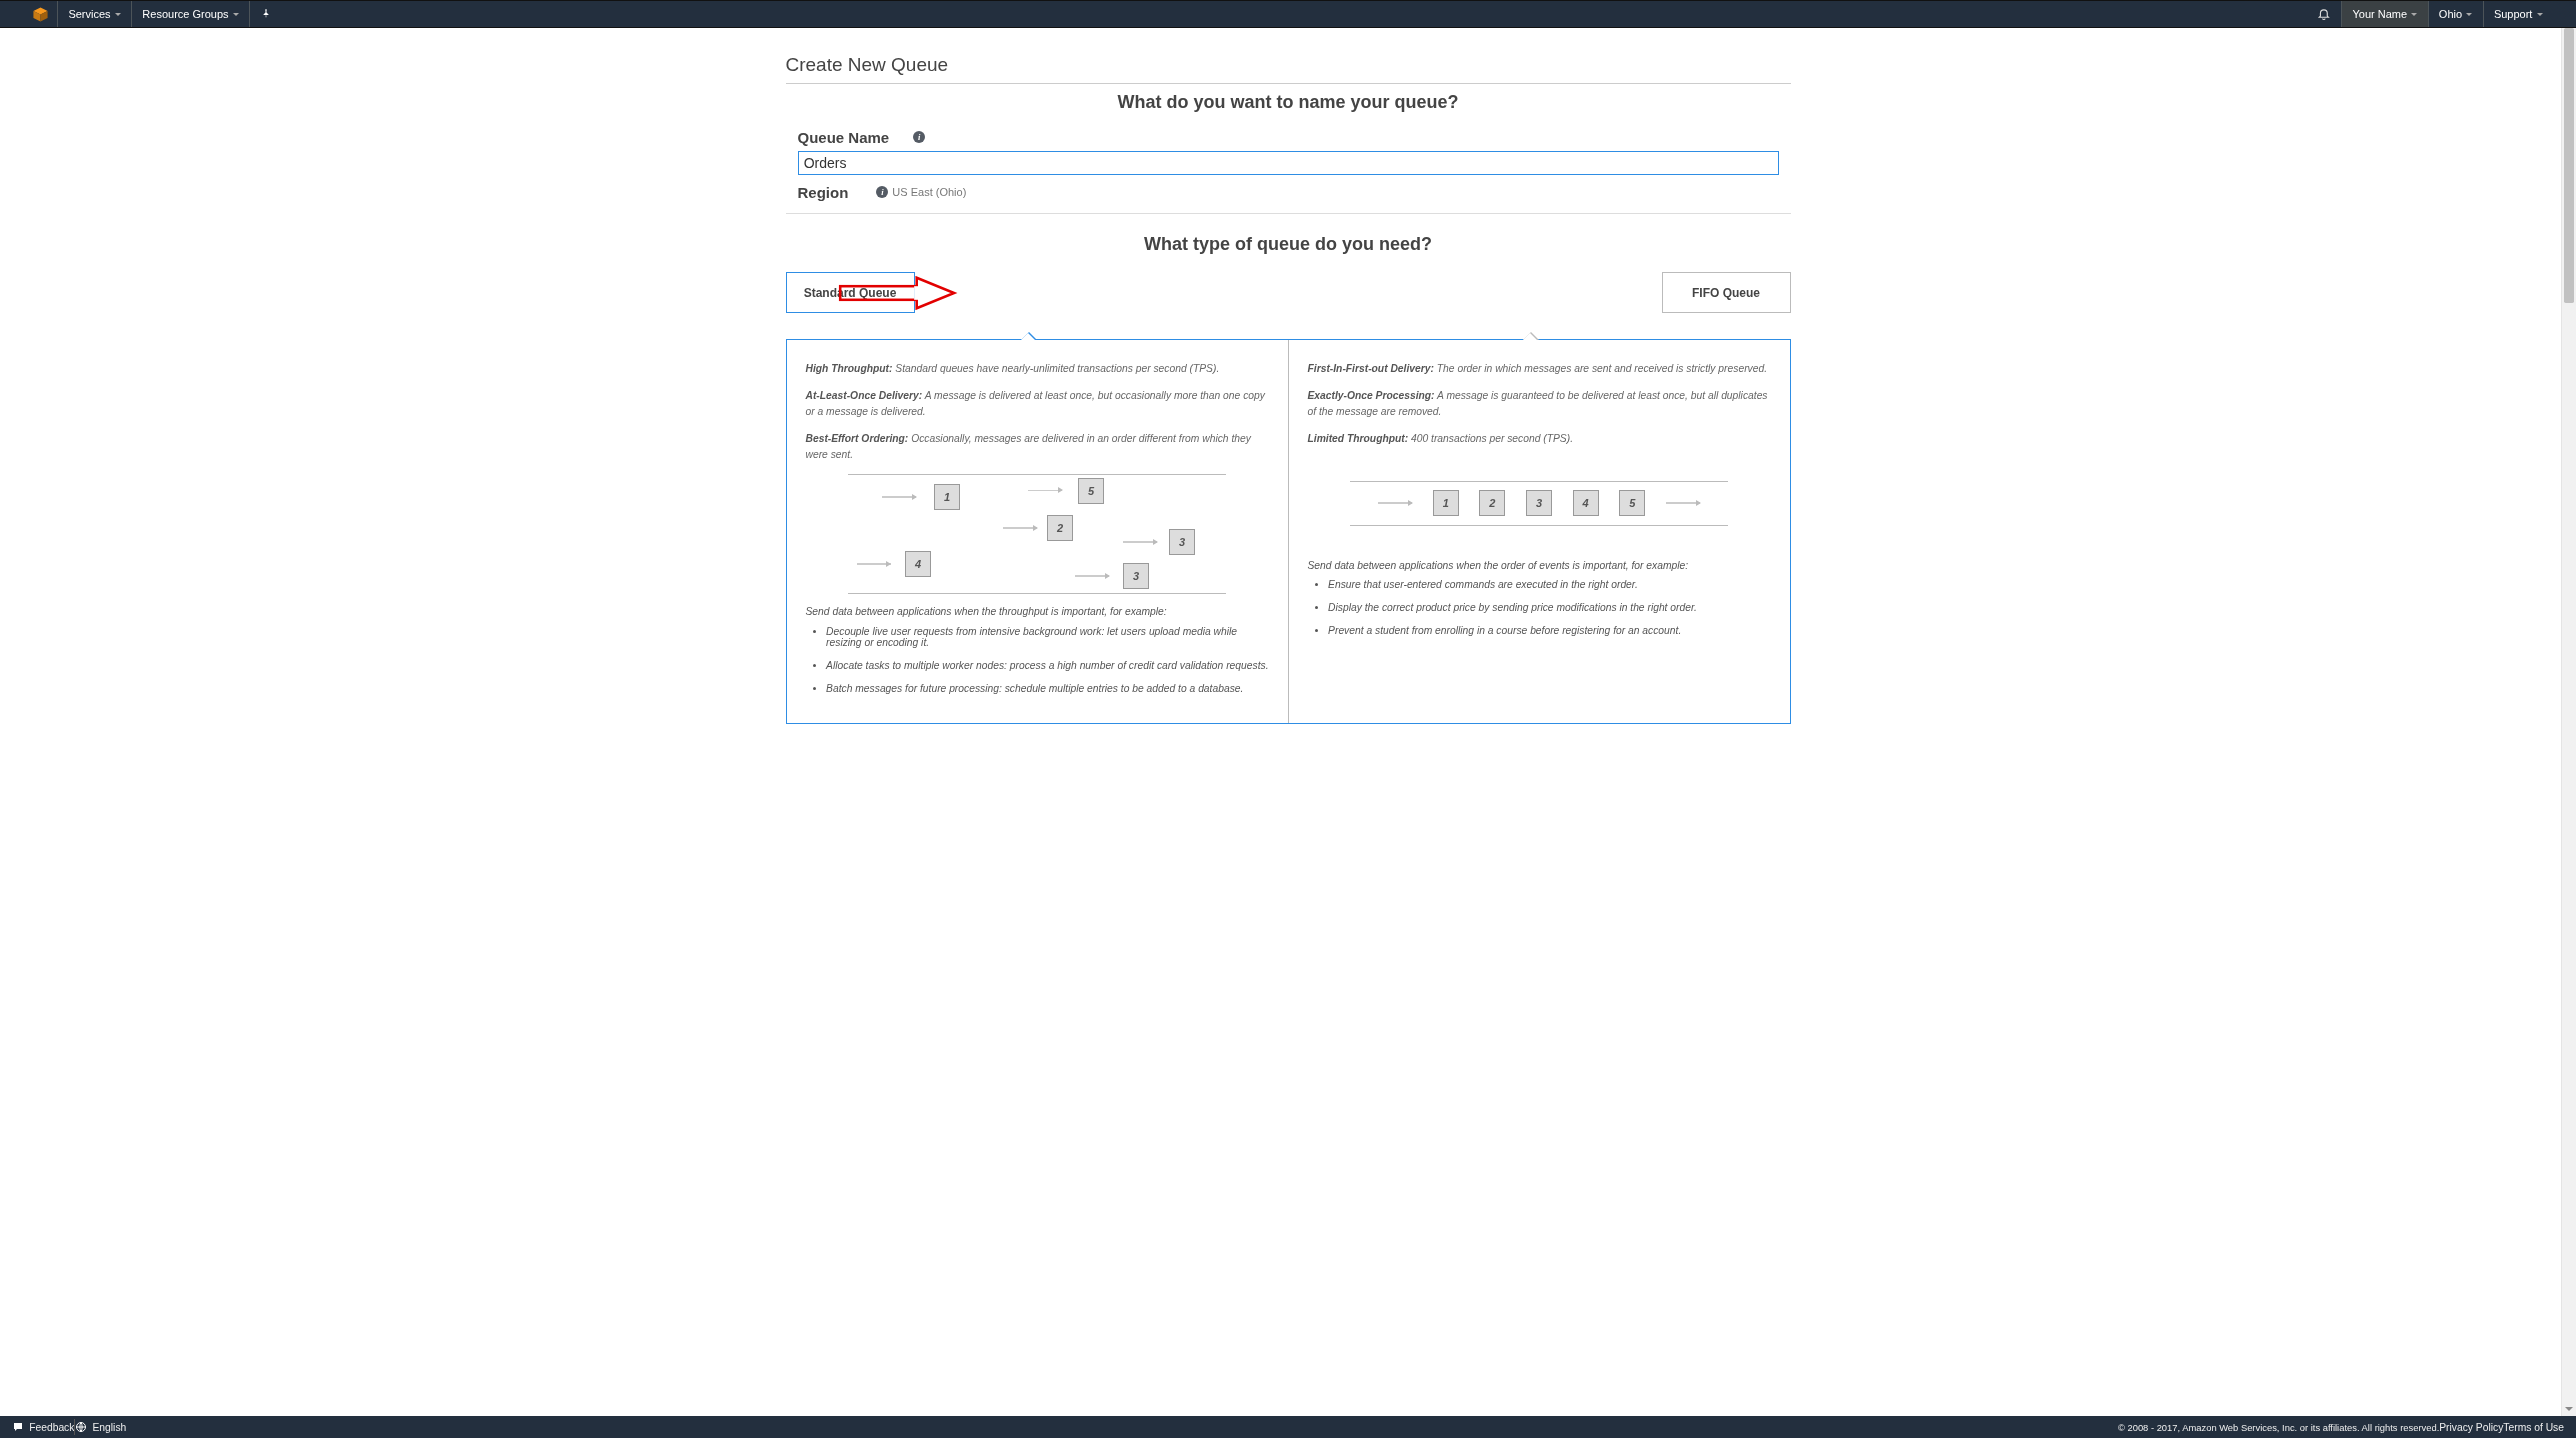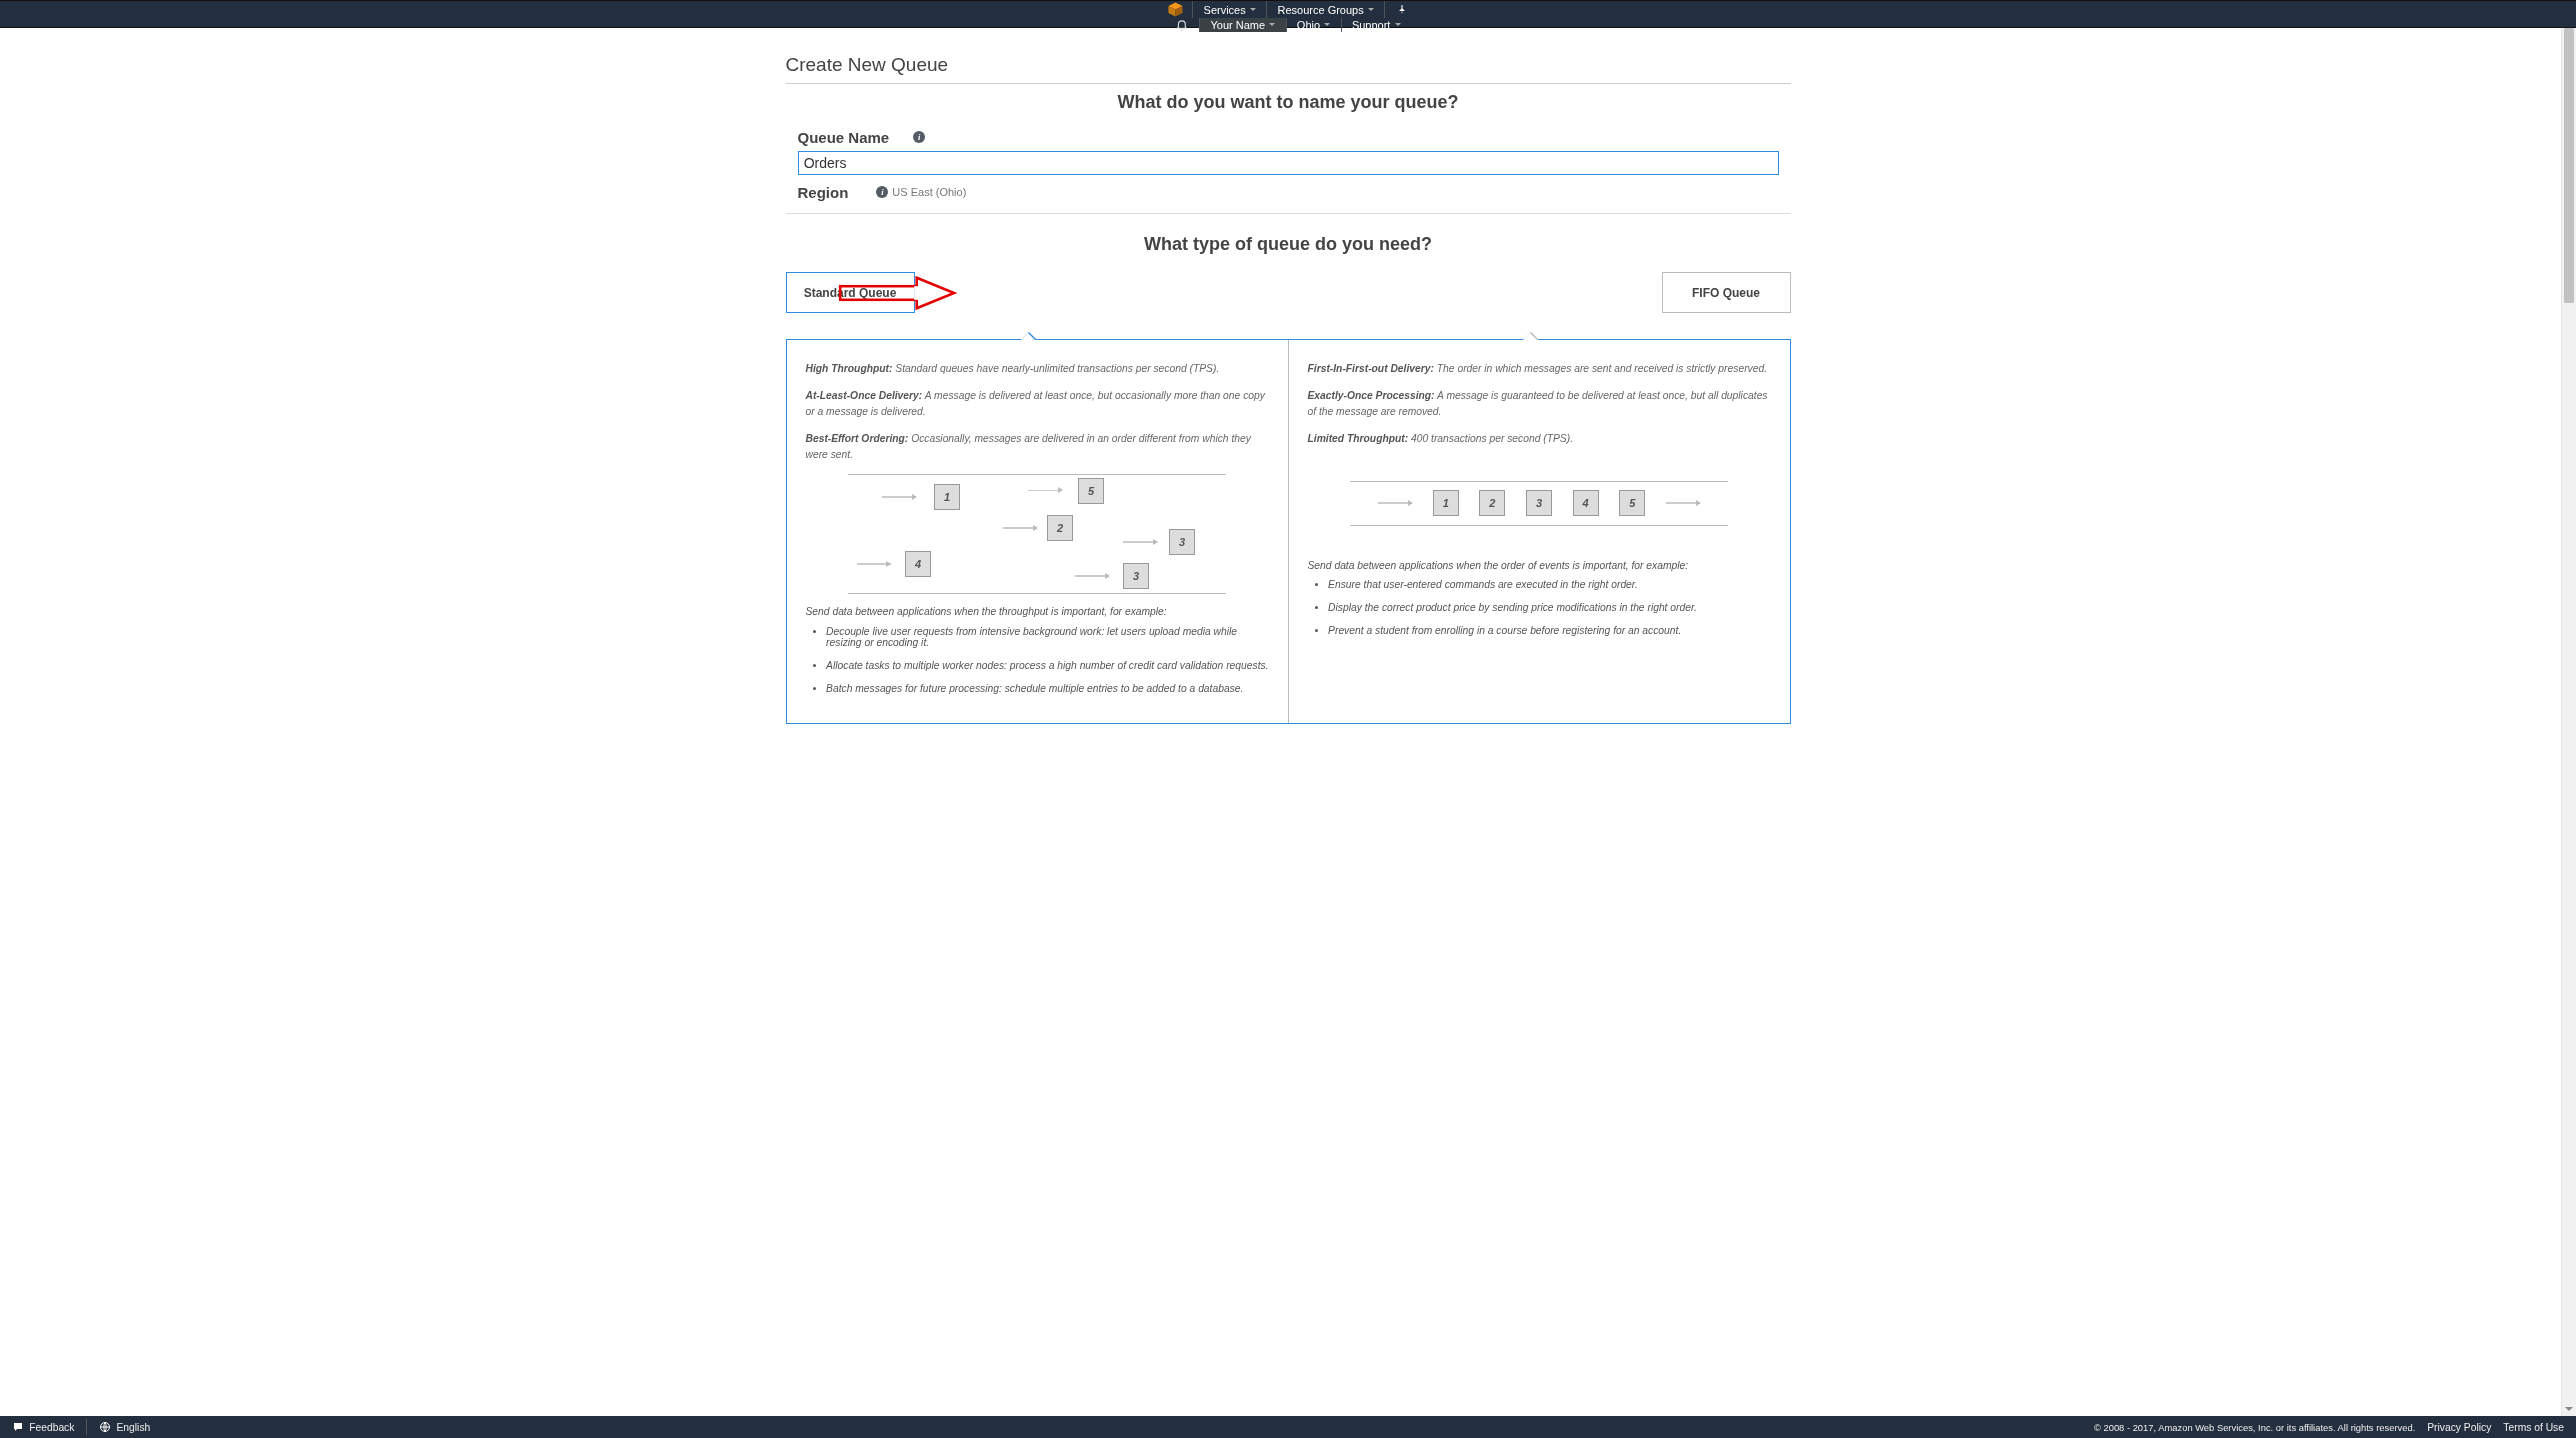--- a/index.html
+++ b/index.html
@@ -9,24 +9,23 @@
     color: #444;
     background: #fff;
   }
   
   .topnav {
     height: 28px;
     background: #232f3e;
     display: flex;
     align-items: center;
     justify-content: space-between;
-    padding: 0 16px;
+    padding: 0 23px;
     border-top: 0.9px solid #111;
     border-bottom: 0.9px solid #111;
-    flex-direction: column;
   }
   .topnav-left, .topnav-right { display: flex; align-items: center; height: 100%; }
   .nav-sep { width: 0.9px; height: 100%; background: #4c5459; }
   .nav-item {
     color: #fff;
     font-size: 11px;
     padding: 0 10.3px;
     height: 100%;
     display: flex;
     align-items: center;
@@ -179,21 +178,21 @@
   
   .footer {
     position: fixed; bottom: 0; left: 0; right: 0;
     height: 22px;
     background: #232f3e;
     color: #ccc;
     display: flex; align-items: center; justify-content: space-between;
     padding: 0 12px;
     font-size: 10.3px;
   }
-  .footer-left, .footer-right { display: flex; align-items: center; gap: 12px; }
+  .footer-left, .footer-right { display: flex; align-items: center; gap: 0; }
   .footer a, .footer span { color: #eee; }
   .foot-sep { width: 0.9px; height: 15.5px; background: #555; }
   .speech-icon, .globe-icon { width: 12px; height: 12px; }
   .footer-item{display:flex;align-items:center;gap:5.2px;cursor:pointer}
   .copyright{color:#999;font-size:9.4px}
   
   .scroll-mimic{position:fixed;right:0;top:28px;bottom:22px;width:14.6px;background:#f1f1f1;border-left:0.9px solid #e4e4e4}
   .scroll-thumb{position:absolute;top:0;left:1.7px;right:1.7px;height:275px;background:#c1c1c1;border-radius:1.7px}
   .scroll-arrow-up,.scroll-arrow-down{position:absolute;left:0;right:0;height:14.6px;display:flex;align-items:center;justify-content:center}
   .scroll-arrow-up{top:0}.scroll-arrow-down{bottom:0}

